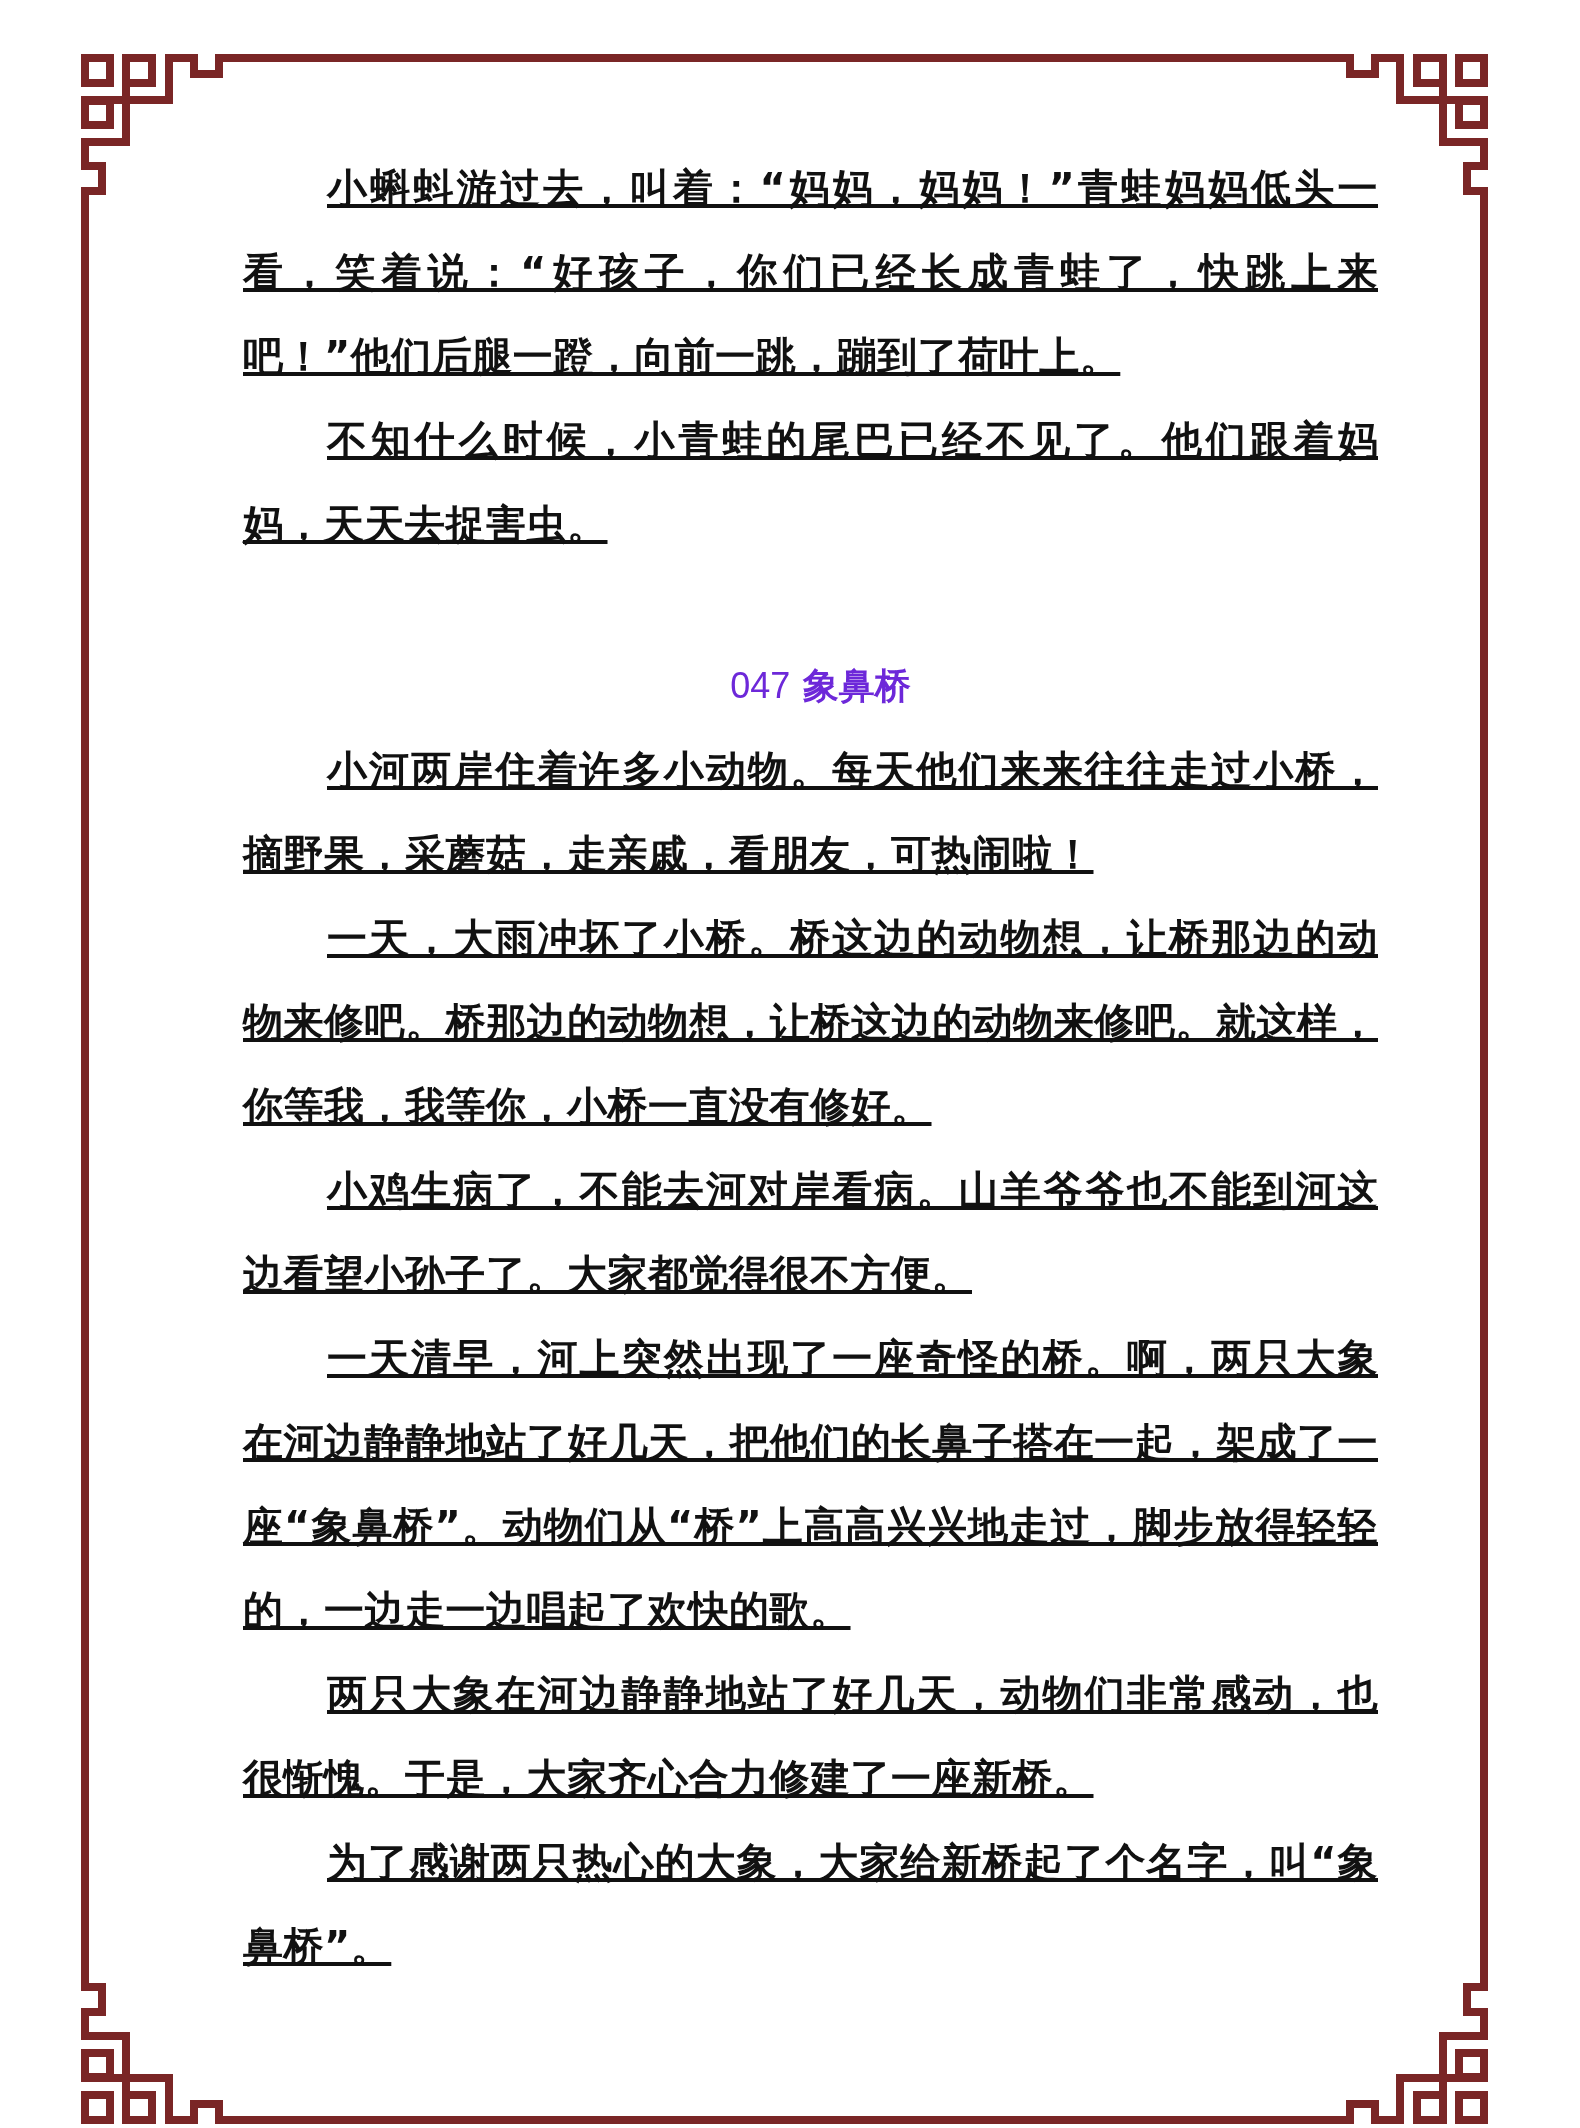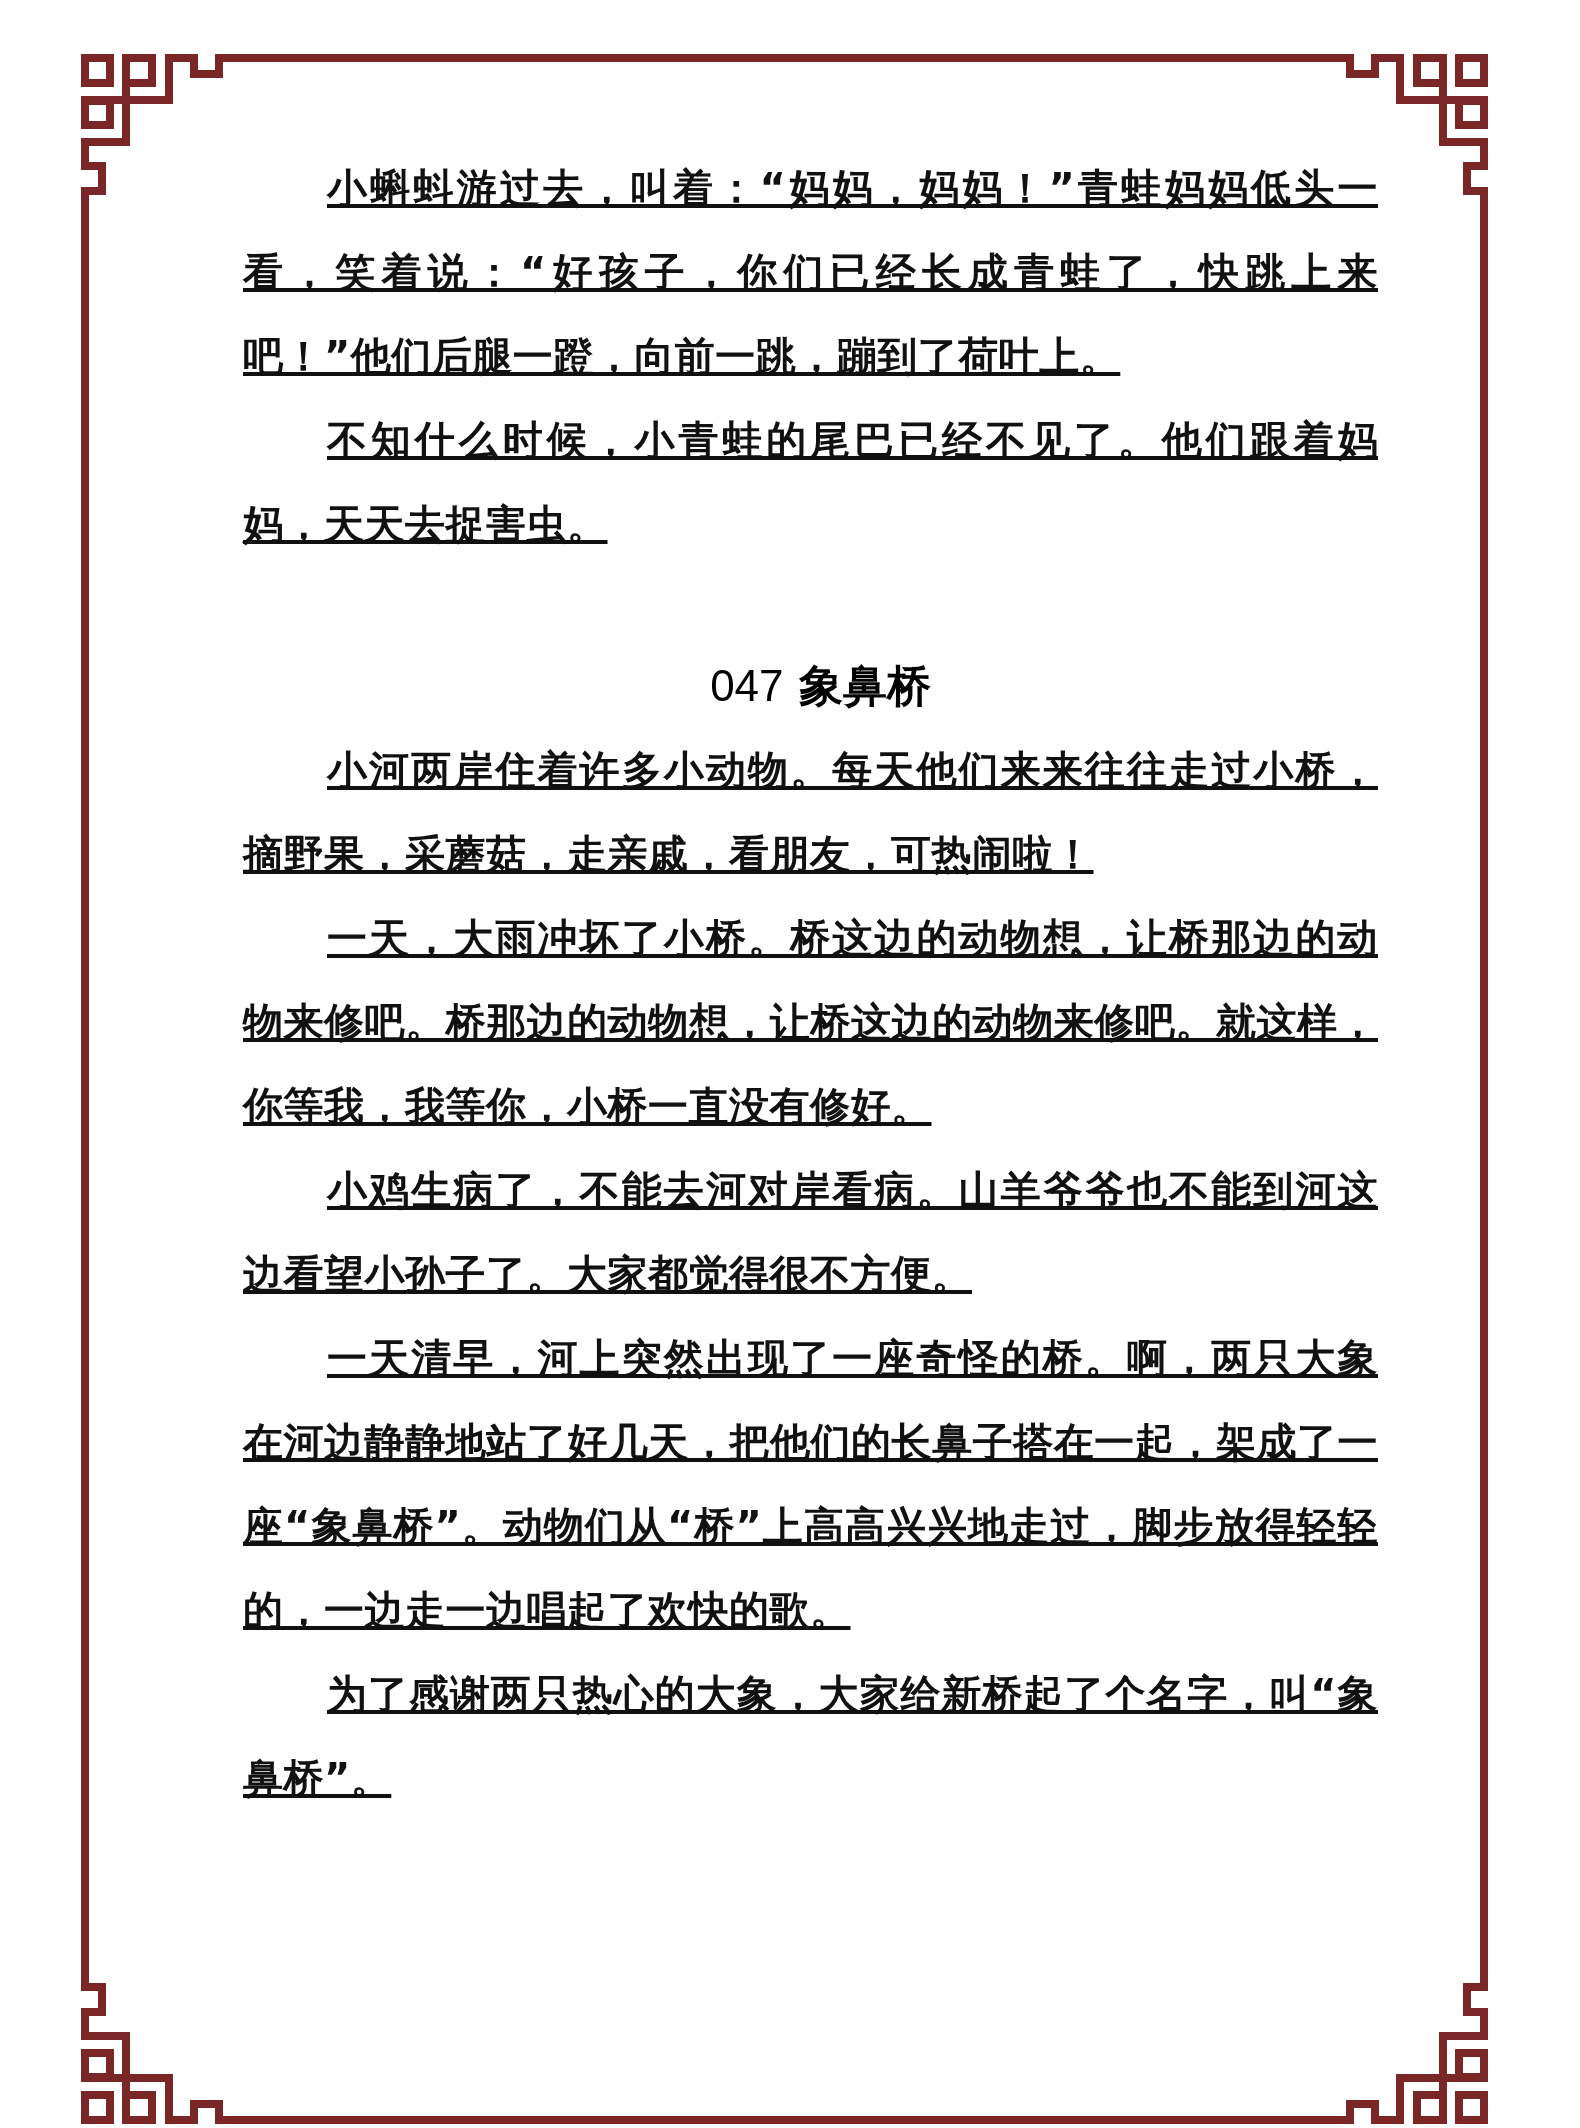--- a/index.html
+++ b/index.html
@@ -6,21 +6,21 @@
   body { width: 1580px; height: 2128px; position: relative; overflow: hidden; }
   .frame { position: absolute; left: 0; top: 0; width: 1580px; height: 2128px; }
   .content {
     position: absolute; left: 243px; top: 146px; width: 1135px;
     font-family: "DejaVu Sans", "Liberation Sans", sans-serif;
     font-weight: bold; font-size: 40px; color: #111111;
     line-height: 84px;
   }
   .para { margin: 0; text-indent: 84px; letter-spacing: 0.5px; text-align: justify; text-decoration: underline; }
   .title {
-    margin: 0; text-align: center; color: #000000; font-size: 44px; line-height: 84px;
+    margin: 0; text-align: center; color: #6d28d9; font-size: 36px; line-height: 84px;
     margin-top: 78px; padding-left: 20px;
   }
   .title .num { font-weight: normal; font-family: "Liberation Sans", sans-serif; }
 </style>
 </head>
 <body>
 
 <svg class="frame" width="1580" height="2128" viewBox="0 0 1580 2128" xmlns="http://www.w3.org/2000/svg">
   <defs>
     <g id="corner" fill="none" stroke="#7a2626" stroke-width="8" stroke-linecap="square" stroke-linejoin="miter">
@@ -60,15 +60,16 @@
 
   <section>
     <h2 class="title">
       <span class="num">047</span>
       <span>象鼻桥</span>
     </h2>
     <p class="para">小河两岸住着许多小动物。每天他们来来往往走过小桥，摘野果，采蘑菇，走亲戚，看朋友，可热闹啦！</p>
     <p class="para">一天，大雨冲坏了小桥。桥这边的动物想，让桥那边的动物来修吧。桥那边的动物想，让桥这边的动物来修吧。就这样，你等我，我等你，小桥一直没有修好。</p>
     <p class="para">小鸡生病了，不能去河对岸看病。山羊爷爷也不能到河这边看望小孙子了。大家都觉得很不方便。</p>
     <p class="para">一天清早，河上突然出现了一座奇怪的桥。啊，两只大象在河边静静地站了好几天，把他们的长鼻子搭在一起，架成了一座“象鼻桥”。动物们从“桥”上高高兴兴地走过，脚步放得轻轻的，一边走一边唱起了欢快的歌。</p>
+    <p class="para">两只大象在河边静静地站了好几天，动物们非常感动，也很惭愧。于是，大家齐心合力修建了一座新桥。</p>
     <p class="para">为了感谢两只热心的大象，大家给新桥起了个名字，叫“象鼻桥”。</p>
   </section>
 </main>
 
 </body></html>

